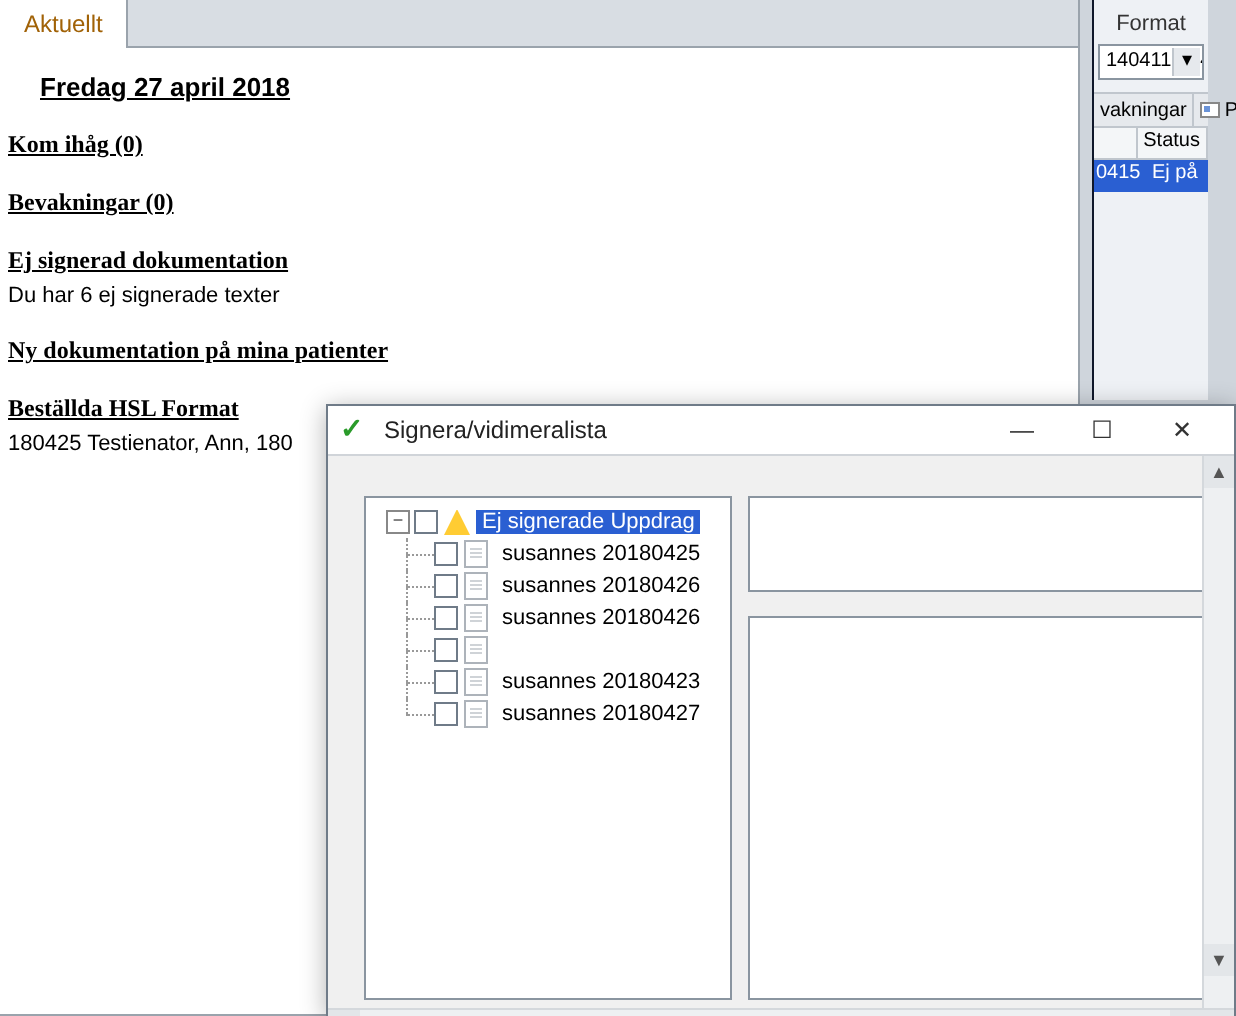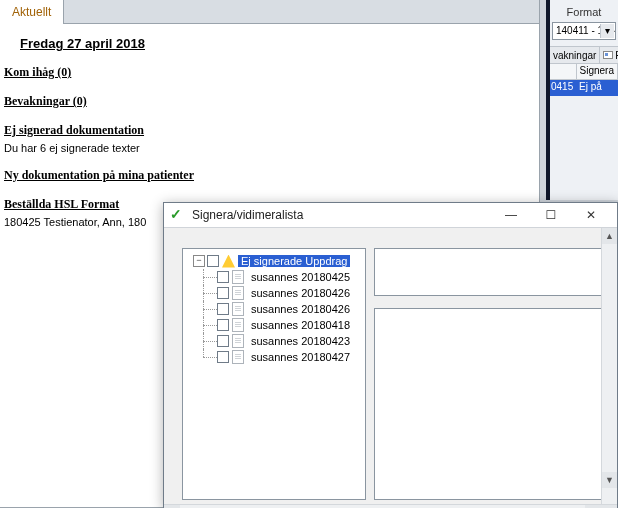--- a/index.html
+++ b/index.html
@@ -61,24 +61,24 @@
   .content p {
     font-size: 11px;
     margin: 2px 0 0 0;
   }
 
   
   .right-panel {
     position: absolute;
     left: 546px;
     top: 0;
-    width: 72px;
+    width: 58px;
     height: 200px;
     background: #eef1f5;
-    border-left: 4px solid #0f172a;
+    border-left: 1px solid #0f172a;
     font-size: 10px;
   }
   .right-panel .label {
     text-align: center;
     padding: 6px 0 2px;
     font-size: 11px;
     color: #333;
   }
   .right-panel .dropdown {
     margin: 2px 2px 6px 2px;
@@ -362,21 +362,21 @@
   </div>
   <div class="tabs2">
     <div>vakningar</div>
     <div>
       <span class="icon-card"></span>
       <span>Pers</span>
     </div>
   </div>
   <div class="header-row">
     <div style="width:28px;"></div>
-    <div style="flex:1;text-align:right;">Signera</div>
+    <div style="flex:1;text-align:right;">Status</div>
   </div>
   <div class="data-row selected">
     <div style="width:28px;">0415</div>
     <div style="flex:1;">Ej på</div>
   </div>
 </div>
 
 <div class="dialog">
   <div class="titlebar">
     <div class="appicon">✓</div>
@@ -416,21 +416,20 @@
                 <span class="tree-conn"></span>
                 <span class="tree-chk"></span>
                 <span class="tree-ico-doc"></span>
                 <span class="tree-label">susannes 20180426</span>
               </div>
               <div class="tree-row">
                 <span style="width:14px;"></span>
                 <span class="tree-conn"></span>
                 <span class="tree-chk"></span>
                 <span class="tree-ico-doc"></span>
-                <span class="tree-label">susannes 20180418</span>
               </div>
               <div class="tree-row">
                 <span style="width:14px;"></span>
                 <span class="tree-conn"></span>
                 <span class="tree-chk"></span>
                 <span class="tree-ico-doc"></span>
                 <span class="tree-label">susannes 20180423</span>
               </div>
               <div class="tree-row">
                 <span style="width:14px;"></span>

